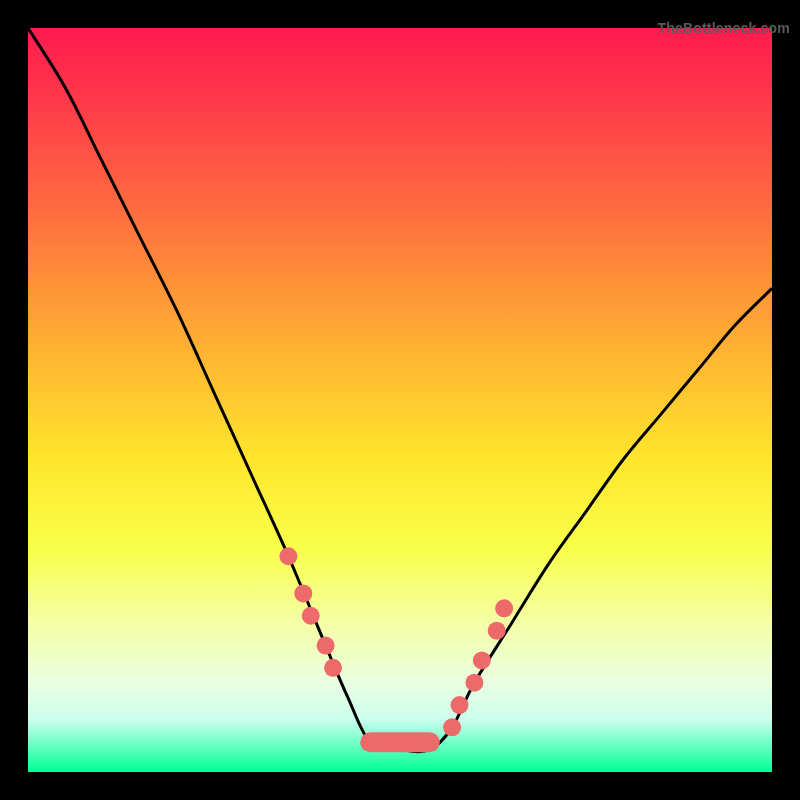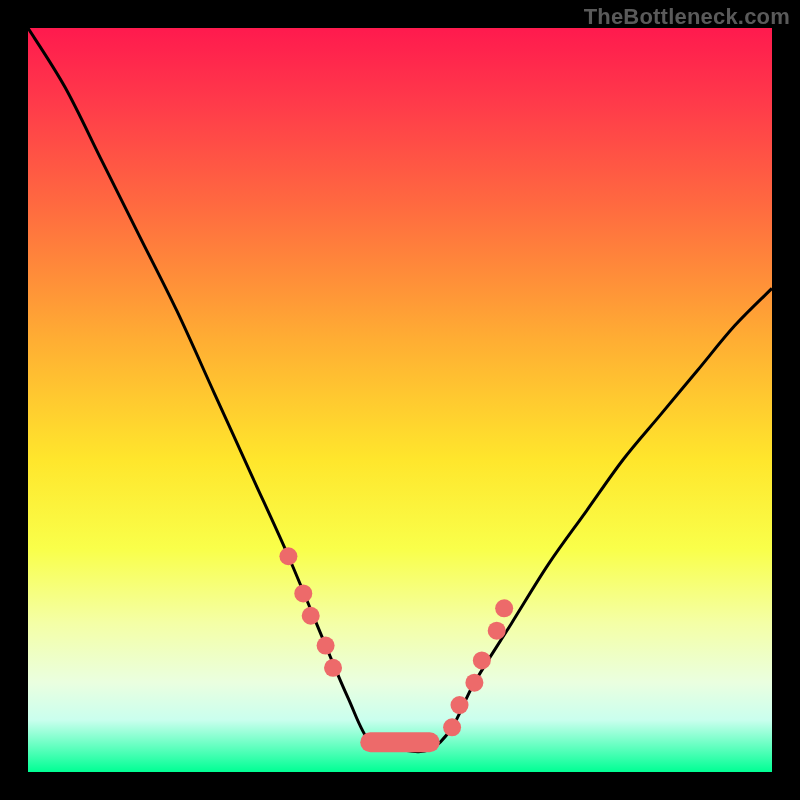--- a/index.html
+++ b/index.html
@@ -32,24 +32,24 @@
       #ffae33 42%,
       #ffe62c 58%,
       #f9ff4a 70%,
       #f4ffa6 80%,
       #eaffe0 88%,
       #caffee 93%,
       #00ff94 100%);
   }
   .watermark {
     position: absolute;
-    top: 4px;
+    top: 20px;
     right: 10px;
     color: #5a5a5a;
-    font-size: 22px;
+    font-size: 14px;
     font-weight: 600;
     letter-spacing: 0.2px;
     user-select: none;
     text-align: right;
   }
   svg.curve {
     position: absolute;
     top: 0;
     left: 0;
     width: 744px;

